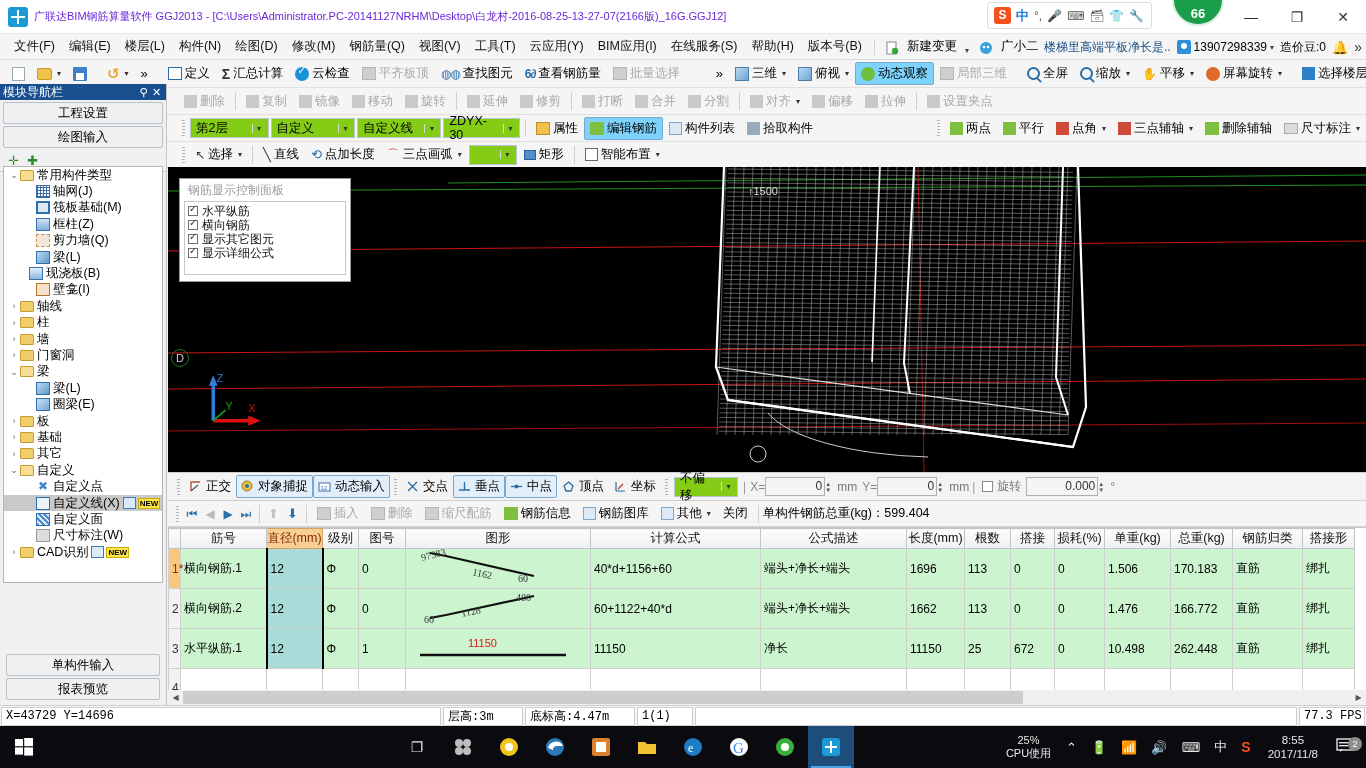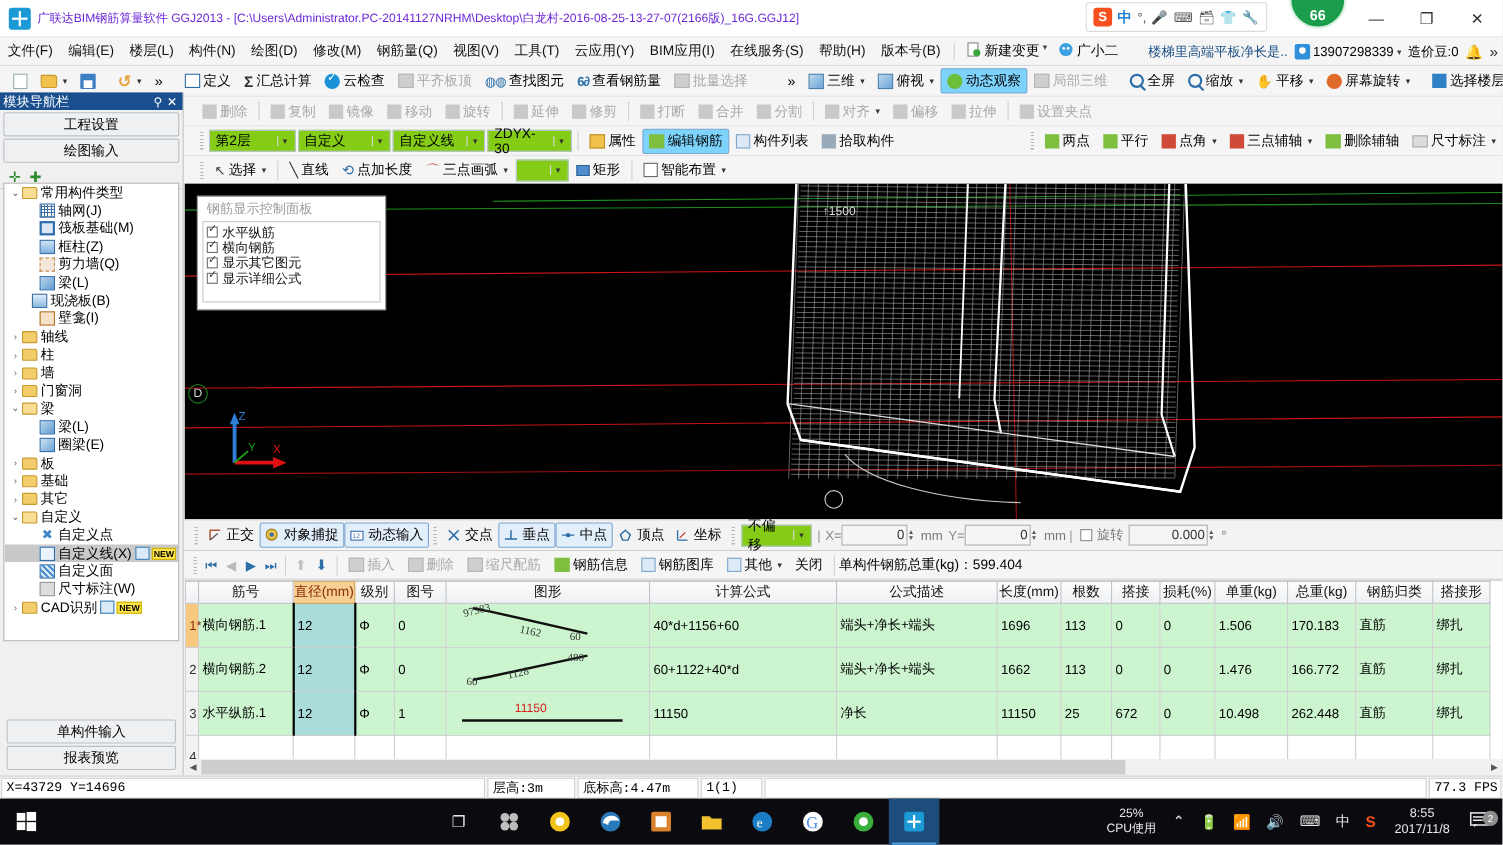--- a/index.html
+++ b/index.html
@@ -40,25 +40,25 @@
     font-size:13px; font-weight:bold; text-align:center; line-height:40px;
     border:2px solid #d9f0e0;
   }
   .win-btns{ position:absolute; right:0; top:0; height:34px; display:flex; }
   .win-btn{ width:46px; height:34px; display:flex; align-items:center; justify-content:center;
     font-size:14px; color:#333; }
 
   
   .menubar{
     height:26px; background:#f5f5f5; display:flex; align-items:center;
-    border-bottom:1px solid #dcdcdc; position:relative;
+    border-bottom:1px solid #dcdcdc; position:relative;padding-left:7px;
   }
   .menu-item{ padding:2px 7px; font-size:12.5px; white-space:nowrap; color:#111; }
   .menu-sep{ width:1px; height:16px; background:#d2d2d2; margin:0 5px; }
-  .menu-btn{ display:flex;align-items:flex-start;gap:3px;padding:1px 5px;white-space:nowrap;font-size:12.5px;}
+  .menu-btn{ display:flex;align-items:flex-end;gap:8px;padding:1px 5px;white-space:nowrap;font-size:12.5px;}
   .ico-sm{ width:14px;height:14px;flex:none;display:inline-block;vertical-align:middle; }
   .caret{ font-size:8px; color:#444; }
   .menu-right{ position:absolute; right:4px; top:0; height:26px; display:flex;align-items:center; gap:6px; }
   .stair-tip{ color:#1c4f86; font-size:12px; white-space:nowrap; }
   .acct{ display:flex;align-items:center;gap:3px;font-size:12px; }
   .acct-ico{ width:14px;height:14px;background:#2f8fd8;border-radius:2px;position:relative;}
   .acct-ico:after{content:"";position:absolute;left:4px;top:3px;width:6px;height:6px;border-radius:50%;background:#fff;}
   .bell{ color:#2f8fd8; font-size:13px; }
   .chev2{ font-size:14px; color:#333; }
 

